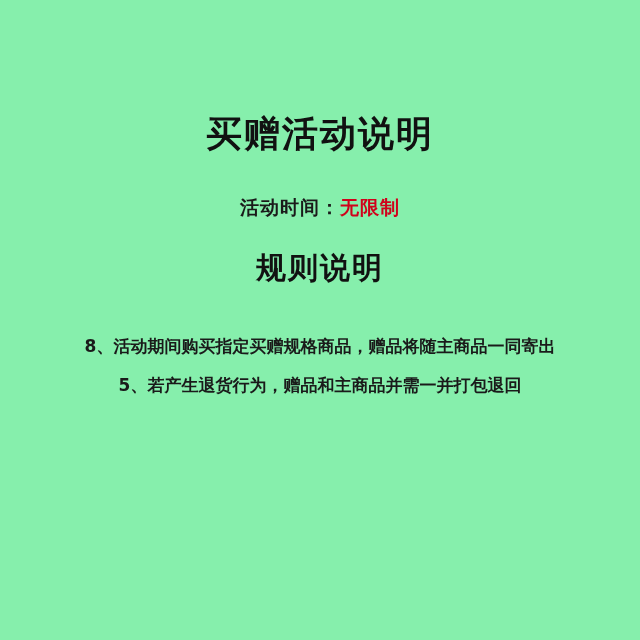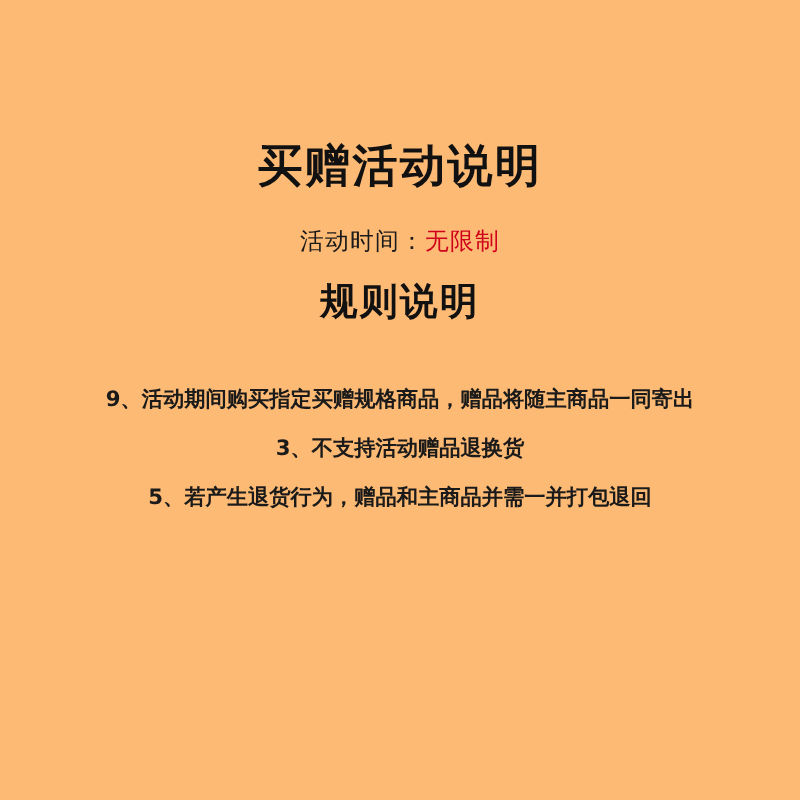--- a/index.html
+++ b/index.html
@@ -15,48 +15,48 @@
     overflow: hidden;
   }
   .page {
     width: 640px;
     height: 640px;
     box-sizing: border-box;
     display: flex;
     flex-direction: column;
     align-items: center;
     padding-top: 112px;
-    background: #fdba74;
+    background: #86efac;
   }
   .main-title {
     font-size: 36px;
     font-weight: 700;
     letter-spacing: 2px;
     line-height: 1.2;
     color: #111111;
     text-align: center;
     margin: 0;
   }
   .subtitle-row {
-    margin-top: 26px;
+    margin-top: 40px;
     font-size: 19px;
-    font-weight: 400;
+    font-weight: 700;
     letter-spacing: 1px;
     text-align: center;
     line-height: 1.3;
     white-space: nowrap;
   }
   .subtitle-label {
     color: #1a1a1a;
   }
   .subtitle-value {
     color: #d0021b;
   }
   .section-title {
-    margin-top: 18px;
+    margin-top: 30px;
     font-size: 30px;
     font-weight: 700;
     letter-spacing: 2px;
     color: #111111;
     text-align: center;
     line-height: 1.2;
   }
   .rules {
     margin-top: 24px;
     display: flex;
@@ -81,18 +81,17 @@
 
   <h1 class="main-title">买赠活动说明</h1>
 
   <div class="subtitle-row">
     <span class="subtitle-label">活动时间：</span><span class="subtitle-value">无限制</span>
   </div>
 
   <h2 class="section-title">规则说明</h2>
 
   <div class="rules">
-    <div class="rule-item">9、活动期间购买指定买赠规格商品，赠品将随主商品一同寄出</div>
-    <div class="rule-item">3、不支持活动赠品退换货</div>
+    <div class="rule-item">8、活动期间购买指定买赠规格商品，赠品将随主商品一同寄出</div>
     <div class="rule-item">5、若产生退货行为，赠品和主商品并需一并打包退回</div>
   </div>
 
 </div>
 
 </body></html>

